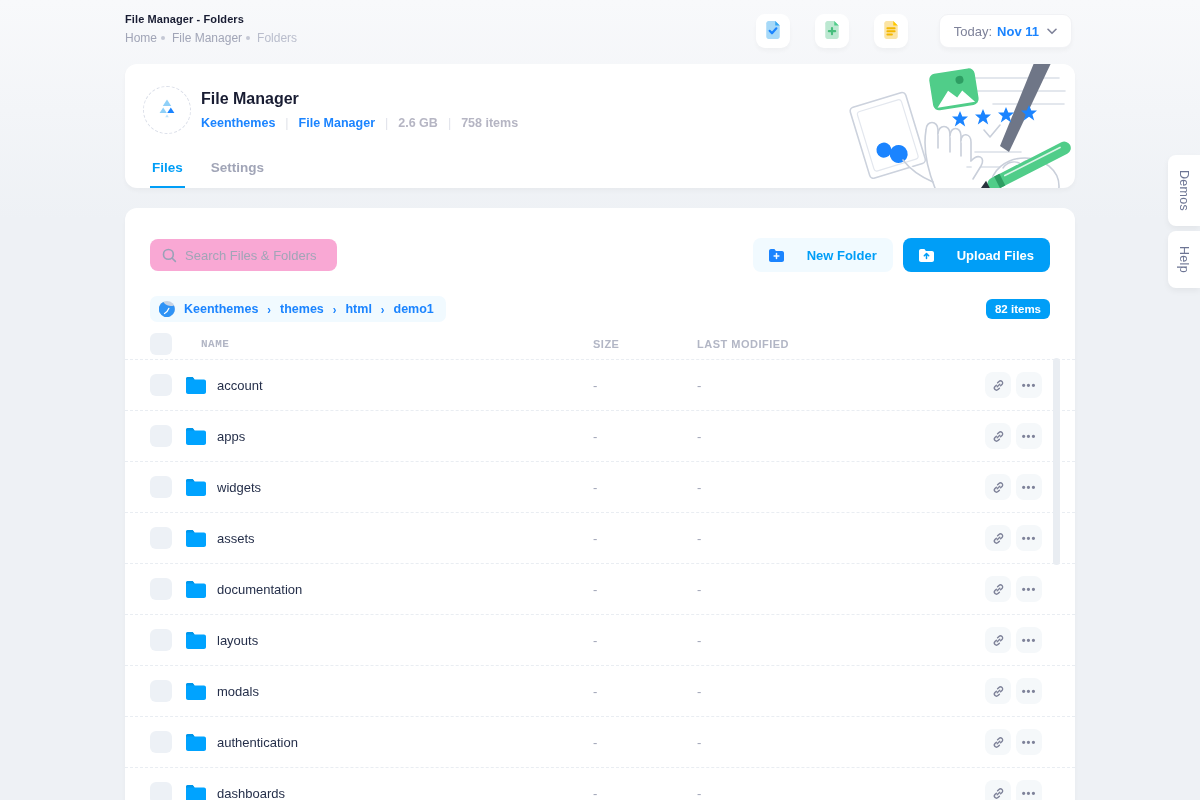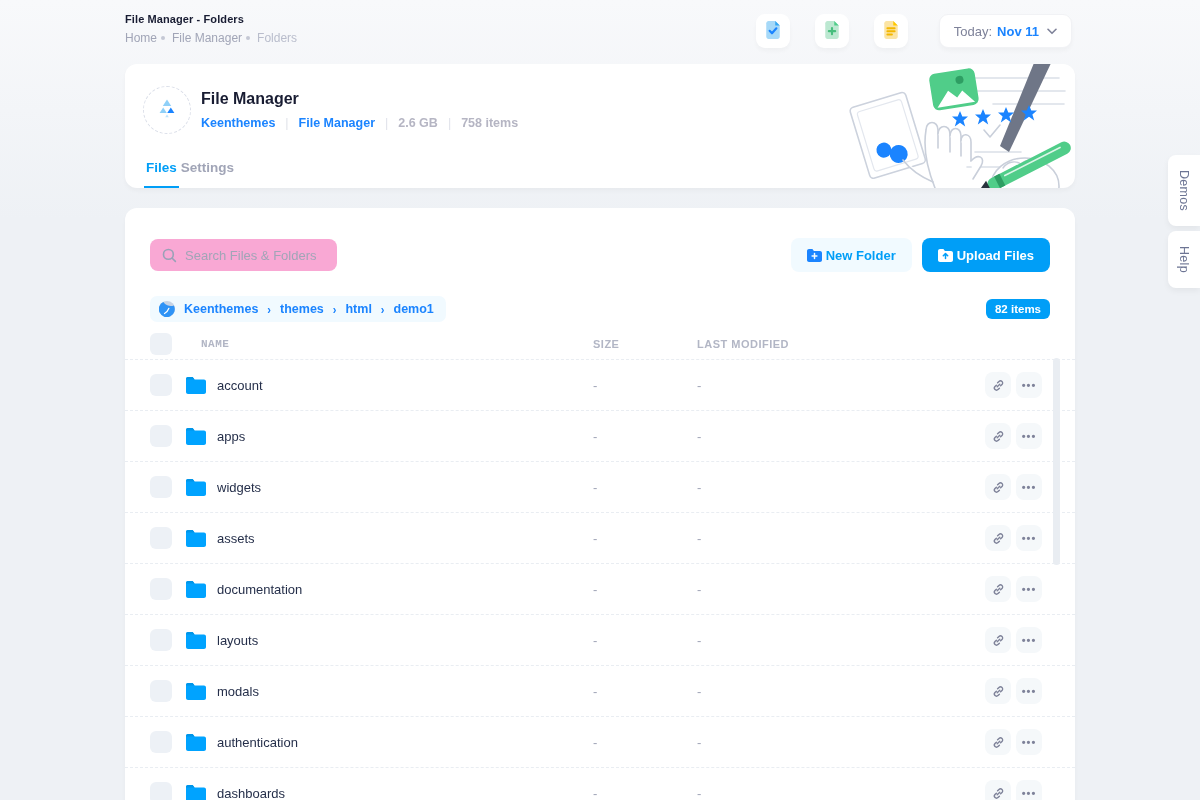--- a/index.html
+++ b/index.html
@@ -38,21 +38,21 @@
   .avatar {
     width:48px; height:48px; border-radius:50%; border:1px dashed #dbdfe9;
     display:flex; align-items:center; justify-content:center; background:#fff; flex:0 0 auto;
   }
   .overview-text { margin-left:10px; padding-top:4px; }
   .overview-title { font-size:16px; font-weight:bold; color:#181c32; }
   .meta-row { margin-top:8px; display:flex; align-items:center; gap:10px; font-size:12.5px; font-weight:bold; }
   .meta-link { color:#1b84ff; text-decoration:none; cursor:pointer; }
   .meta-muted { color:#b5b5c3; }
   .meta-sep { color:#e1e3ea; font-weight:normal; }
-  .tabs { position:absolute; left:19px; bottom:0; display:flex; z-index:2; }
+  .tabs { position:absolute; left:25px; bottom:0; display:flex; gap:24px; z-index:2; }
   .tab { font-size:13.5px; font-weight:bold; padding:8px 2px 11px; cursor:pointer; color:#a1a5b7; border-bottom:2px solid transparent; }
   .tab.active { color:#009ef7; border-bottom-color:#009ef7; }
   .illustration { position:absolute; right:0; top:0; height:124px; width:232px; border-radius:0 12px 12px 0; overflow:hidden; z-index:1; }
 
   
   .side-tabs { position:absolute; right:0; top:155px; display:flex; flex-direction:column; gap:5px; }
   .side-tab {
     writing-mode:vertical-rl; background:#fff; color:#6d7594; font-size:12.5px;
     padding:15px 9px; border-radius:8px 0 0 8px; box-shadow:0 3px 6px rgba(0,0,0,.05); cursor:pointer; letter-spacing:.3px;
   }
@@ -60,21 +60,21 @@
   
   .files-card { top:208px; height:640px; }
   .toolbar { display:flex; align-items:center; justify-content:space-between; padding:30px 25px 0; }
   .search-box {
     width:187px; height:32px; background:#f9a8d4; border-radius:8px;
     display:flex; align-items:center; padding:0 10px 0 12px; gap:8px;
   }
   .search-box input { border:0; outline:0; background:transparent; font-size:13px; color:#5e6278; width:100%; font-family:inherit; }
   .search-box input::placeholder { color:#a1a5b7; }
   .toolbar-buttons { display:flex; gap:10px; }
-  .btn { height:34px; border:0; border-radius:8px; font-size:13px; font-weight:bold; display:flex; align-items:center; gap:4px; padding:0 16px; cursor:pointer; font-family:inherit; }
+  .btn { height:34px; border:0; border-radius:8px; font-size:13px; font-weight:bold; display:flex; align-items:center; gap:23px; padding:0 16px; cursor:pointer; font-family:inherit; }
   .btn-light-primary { background:#f1faff; color:#009ef7; }
   .btn-primary { background:#009ef7; color:#fff; }
 
   .path-row { display:flex; align-items:center; justify-content:space-between; margin:24px 25px 0; }
   .path-pill {
     background:#f1faff; border-radius:7px; height:26px; display:flex; align-items:center;
     gap:9px; padding:0 12px 0 9px; font-size:12.5px; font-weight:bold; color:#1b84ff;
   }
   .path-link { cursor:pointer; }
   .path-sep { font-size:11px; color:#1b84ff; font-weight:bold; transform:scaleY(1.2); }

